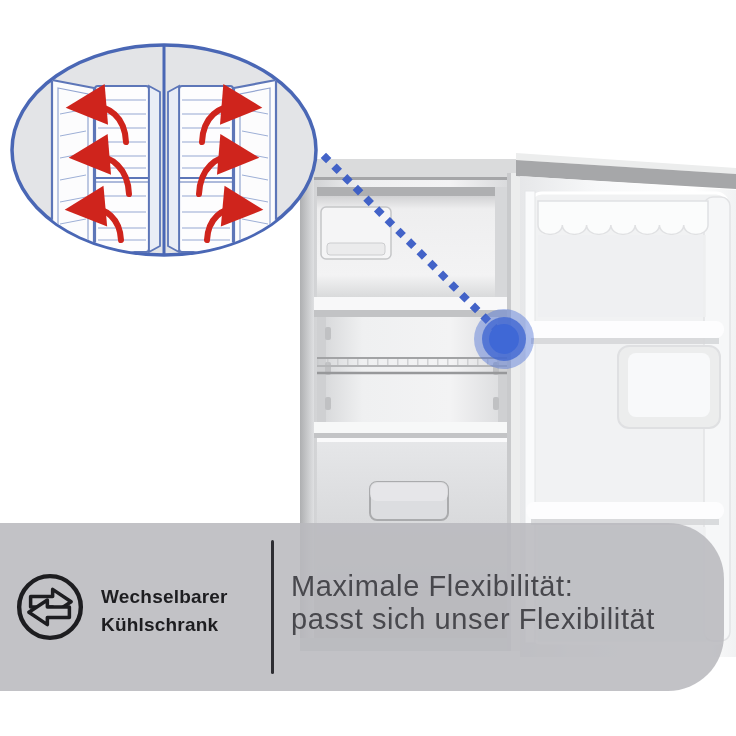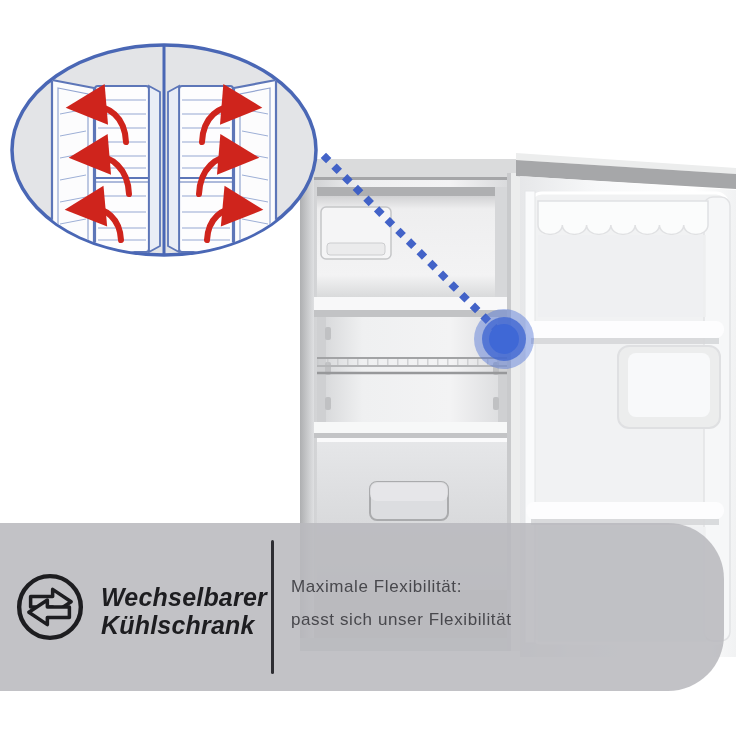--- a/index.html
+++ b/index.html
@@ -12,28 +12,28 @@
   .banner{
     position:absolute;left:0;top:523px;width:724px;height:168px;
     background:rgba(185,185,189,0.87);
     border-radius:0 56px 56px 0;
     display:flex;align-items:center;
   }
   .banner-icon{width:74px;height:74px;margin-left:13px;flex:0 0 auto;}
   .banner-icon svg{width:74px;height:74px;display:block;}
   .banner-title{
     margin-left:14px;width:160px;margin-top:8px;
-    font-weight:bold;font-size:25px;line-height:28px;color:#1d1d20;letter-spacing:0.2px;font-style:italic;
+    font-weight:bold;font-size:19px;line-height:28px;color:#1d1d20;letter-spacing:0.2px;
   }
   .banner-divider{
     width:3px;height:134px;background:#2d2d32;margin-left:10px;border-radius:2px;flex:0 0 auto;
   }
   .banner-desc{
     margin-left:17px;margin-top:-8px;
-    font-size:17px;line-height:33px;color:#48484d;letter-spacing:0.6px;white-space:nowrap;
+    font-size:29px;line-height:33px;color:#48484d;letter-spacing:0.6px;white-space:nowrap;
   }
 </style>
 </head>
 <body>
 
 <div class="scene">
 
   <svg class="fridge-svg" viewBox="0 0 438 515" aria-hidden="true">
     <defs>
       <linearGradient id="gInterior" x1="0" y1="0" x2="1" y2="0">

